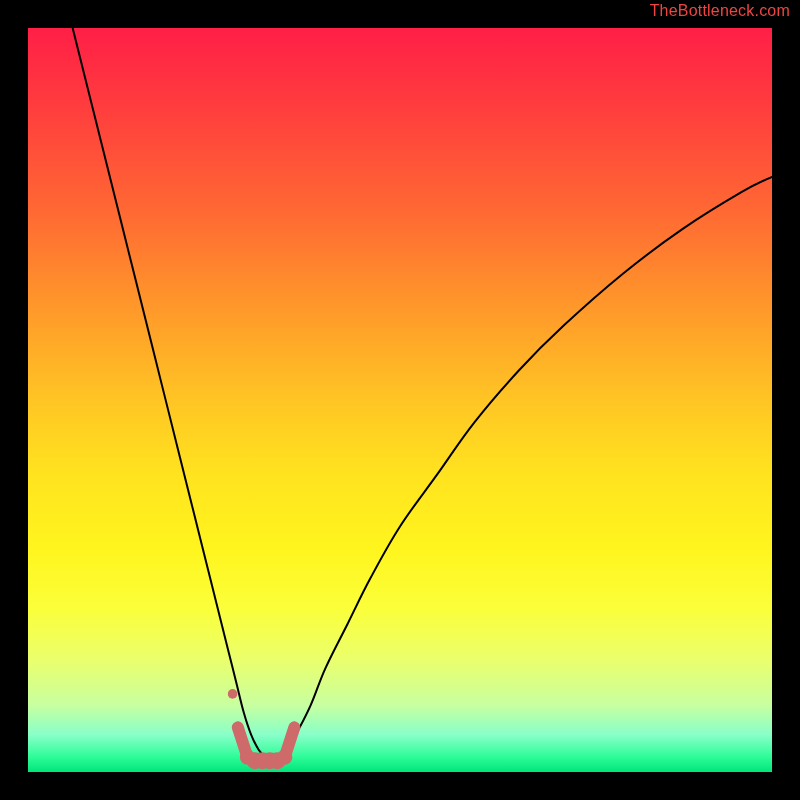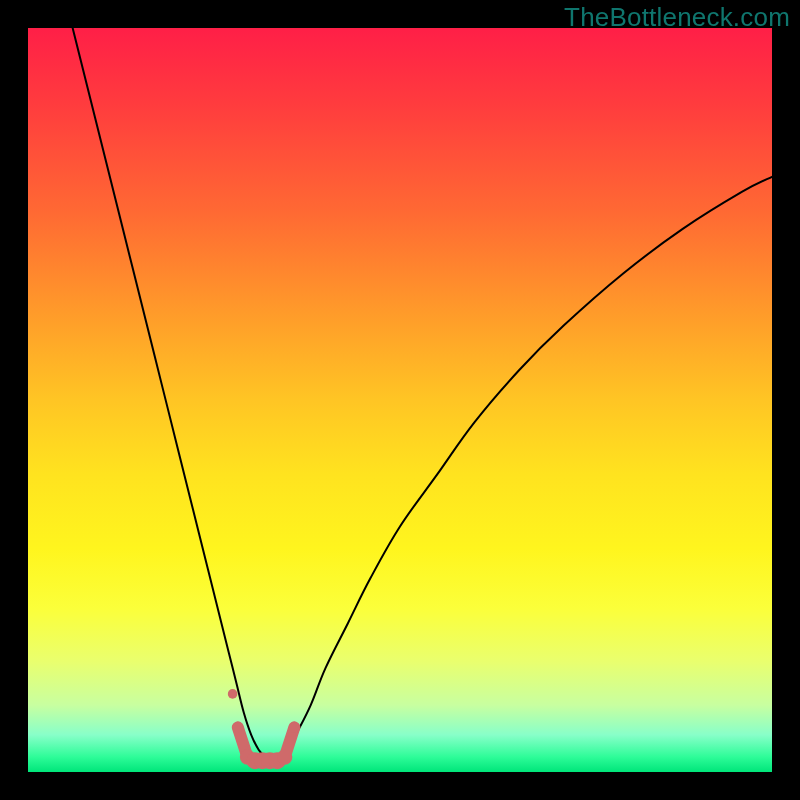--- a/index.html
+++ b/index.html
@@ -30,22 +30,22 @@
       #c8ffa0 91%,
       #88ffc9 95%,
       #2dfc98 98%,
       #00e57a 100%
     );
   }
   .watermark {
     position: absolute;
     top: 2px;
     right: 10px;
-    color: #0f766e;
-    font-size: 26px;
+    color: #ef4444;
+    font-size: 16px;
     font-weight: 500;
     letter-spacing: 0.2px;
     user-select: none;
   }
   svg.plot {
     position: absolute;
     left: 0;
     top: 0;
     width: 744px;
     height: 744px;

